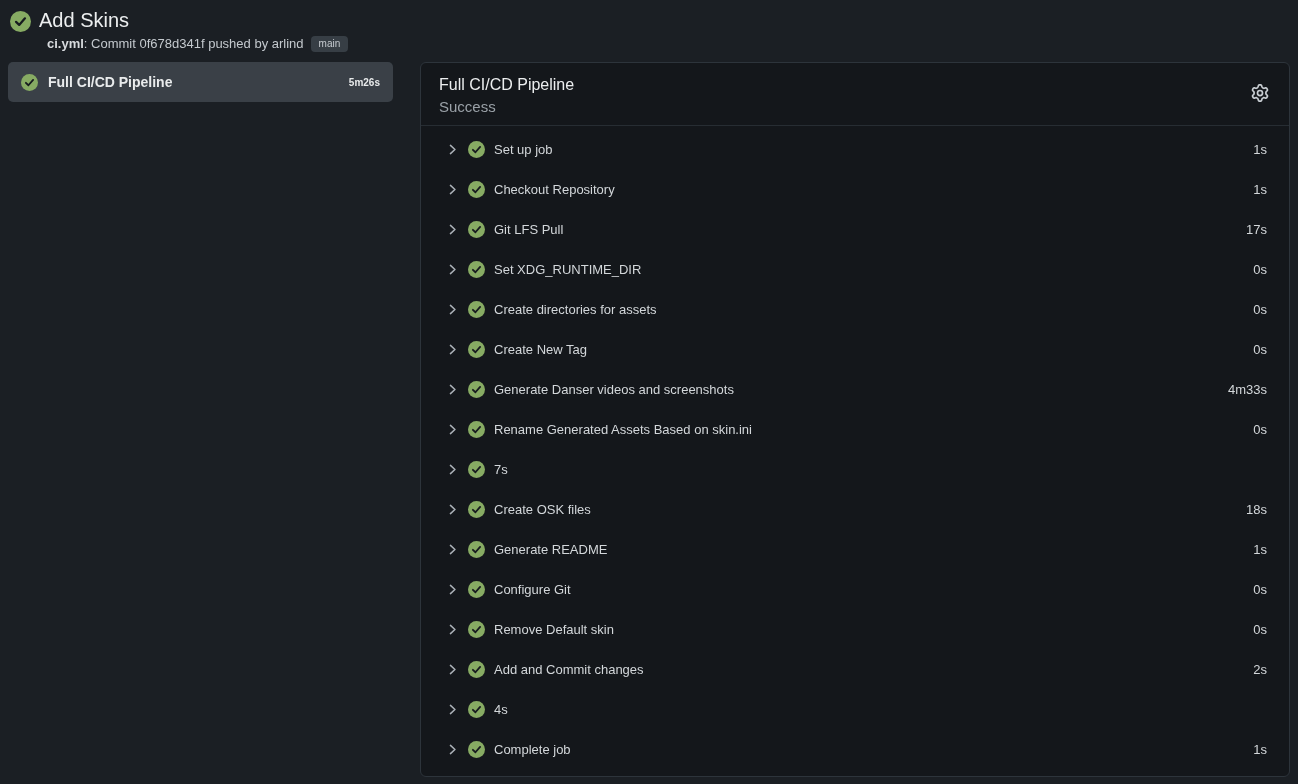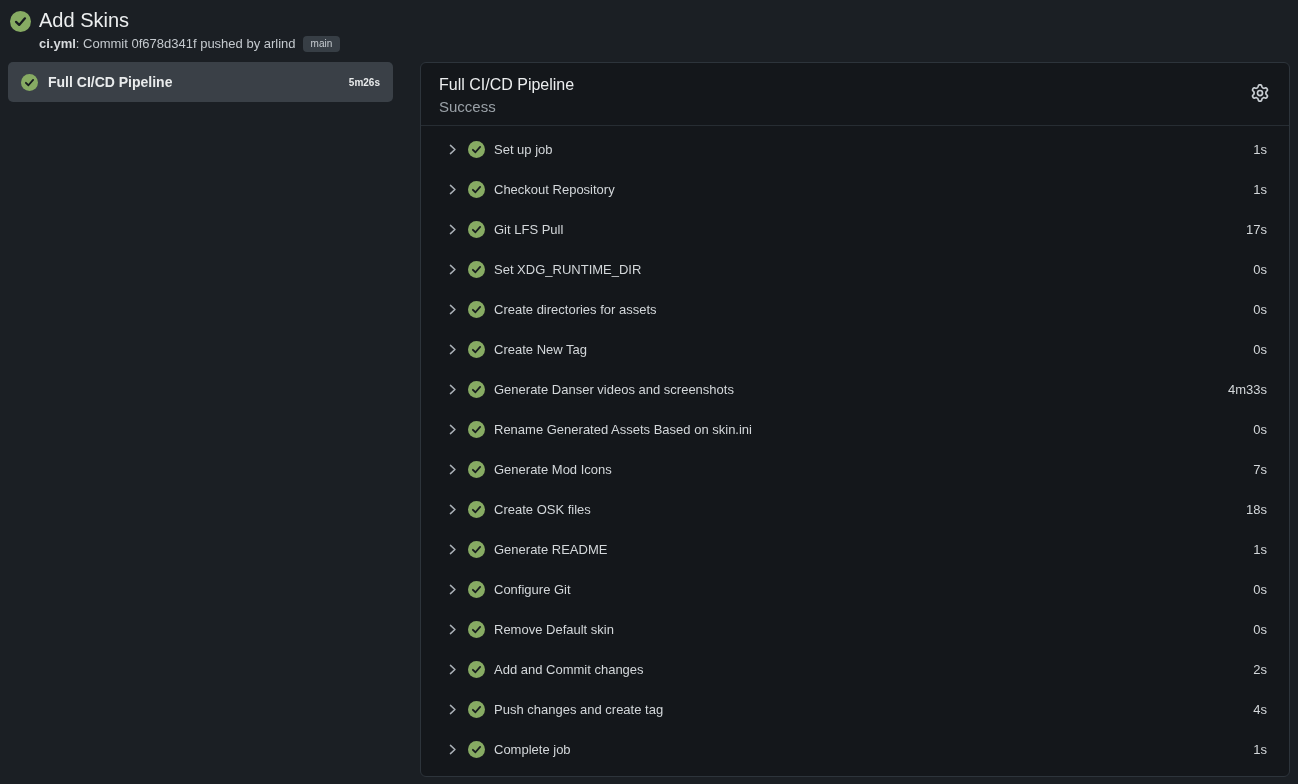--- a/index.html
+++ b/index.html
@@ -12,21 +12,21 @@
     overflow: hidden;
   }
   .page { padding: 6px 8px 0 8px; }
 
   
   .run-header { display: flex; align-items: flex-start; gap: 8px; padding: 2px 2px 10px 2px; }
   .run-header .hdr-status { margin-top: 3px; flex: none; }
   .hdr-status svg { width: 21px; height: 21px; display: block; }
   .run-title { font-size: 20px; font-weight: 500; color: #eceeef; line-height: 1.25; }
   .run-sub { font-size: 13px; color: #c4c9ce; margin-top: 3px; }
-  .run-sub .wf { font-weight: 700; color: #d8dbde; }
+  .run-sub .wf { font-weight: 700; color: #d8dbde; margin-left: 8px; }
   .branch-badge {
     display: inline-block; background: #373e45; border-radius: 4px;
     padding: 2px 8px 3px 8px; font-size: 10px; color: #c6cbd0;
     margin-left: 7px; vertical-align: 1px; cursor: pointer;
   }
 
   
   .content { display: flex; gap: 27px; align-items: flex-start; justify-content: space-between; }
   .jobs-col { width: 385px; flex: none; }
   .job-card {
@@ -255,21 +255,20 @@
       <svg viewBox="0 0 16 16">
                 <path d="M5.5 3 11 8l-5.5 5" fill="none" stroke="currentColor" stroke-width="1.9" stroke-linecap="round" stroke-linejoin="round"></path>
               </svg>
     </span>
     <span class="step-status">
   <svg viewBox="0 0 16 16" aria-hidden="true">
     <circle cx="8" cy="8" r="8" fill="#87ab63"></circle>
     <path d="M4.6 8.3 7 10.6l4.4-5" fill="none" stroke="#171b1f" stroke-width="1.7" stroke-linecap="round" stroke-linejoin="round"></path>
   </svg>
 </span>
-    <span class="step-name">Generate Mod Icons</span>
     <span class="step-duration">7s</span>
   </div>
 
   <div class="step-row">
     <span class="step-chevron">
       <svg viewBox="0 0 16 16">
                 <path d="M5.5 3 11 8l-5.5 5" fill="none" stroke="currentColor" stroke-width="1.9" stroke-linecap="round" stroke-linejoin="round"></path>
               </svg>
     </span>
     <span class="step-status">
@@ -351,21 +350,20 @@
       <svg viewBox="0 0 16 16">
                 <path d="M5.5 3 11 8l-5.5 5" fill="none" stroke="currentColor" stroke-width="1.9" stroke-linecap="round" stroke-linejoin="round"></path>
               </svg>
     </span>
     <span class="step-status">
   <svg viewBox="0 0 16 16" aria-hidden="true">
     <circle cx="8" cy="8" r="8" fill="#87ab63"></circle>
     <path d="M4.6 8.3 7 10.6l4.4-5" fill="none" stroke="#171b1f" stroke-width="1.7" stroke-linecap="round" stroke-linejoin="round"></path>
   </svg>
 </span>
-    <span class="step-name">Push changes and create tag</span>
     <span class="step-duration">4s</span>
   </div>
 
   <div class="step-row">
     <span class="step-chevron">
       <svg viewBox="0 0 16 16">
                 <path d="M5.5 3 11 8l-5.5 5" fill="none" stroke="currentColor" stroke-width="1.9" stroke-linecap="round" stroke-linejoin="round"></path>
               </svg>
     </span>
     <span class="step-status">

